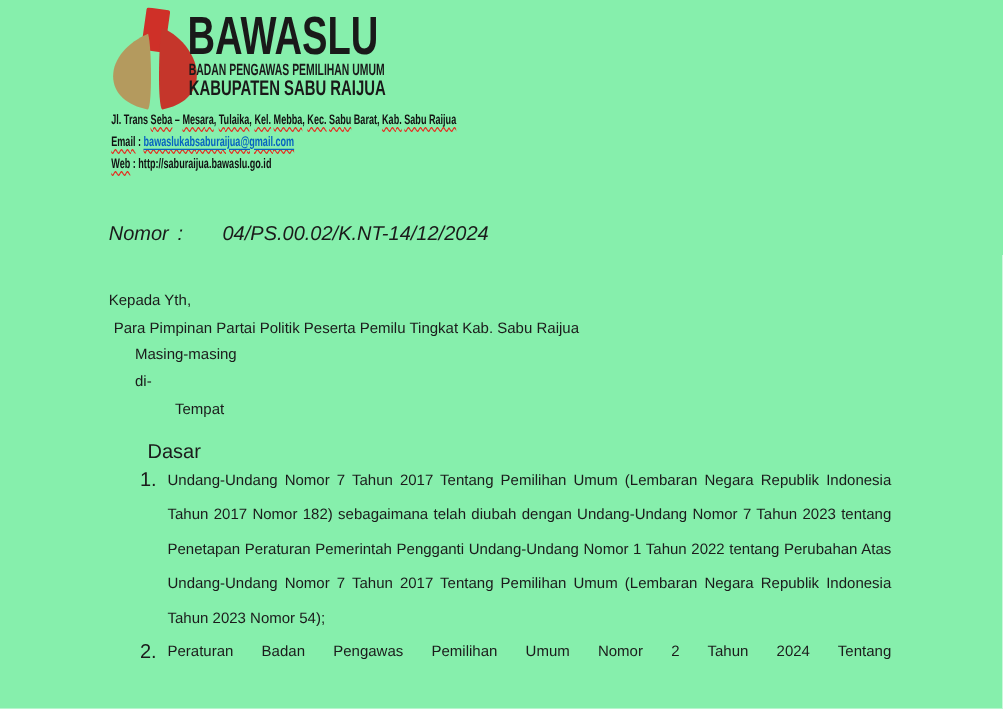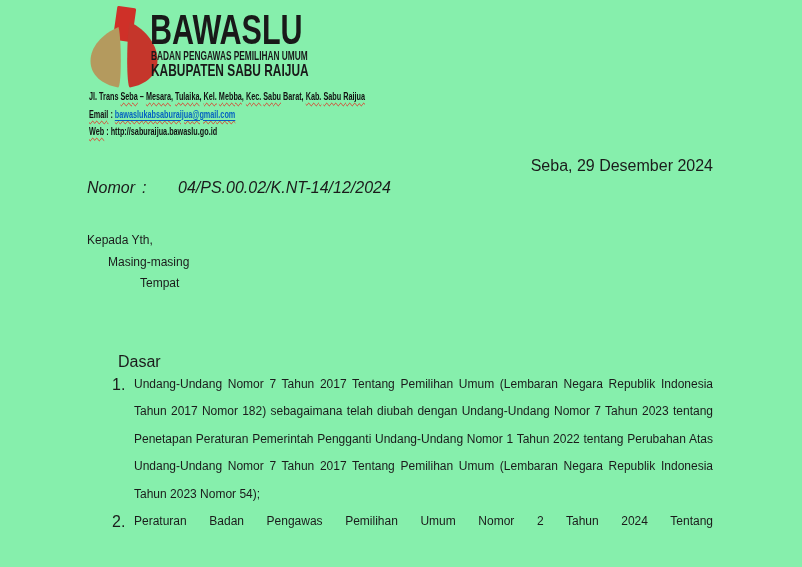--- a/index.html
+++ b/index.html
@@ -103,30 +103,31 @@
       <div id="addr-line"><span>Jl. Trans </span><span class="sq">Seba</span><span> – </span><span class="sq">Mesara</span><span>, </span><span class="sq">Tulaika</span><span>, </span><span class="sq">Kel.</span><span> </span><span class="sq">Mebba</span><span>, </span><span class="sq">Kec.</span><span> </span><span class="sq">Sabu</span><span> Barat, </span><span class="sq">Kab.</span><span> </span><span class="sq">Sabu Raijua</span></div>
       <div>
         <span class="sq">Email</span><span> : </span><span class="sq"><a class="email-link">bawaslukabsaburaijua@gmail.com</a></span>
       </div>
       <div>
         <span class="sq">Web</span><span> : </span><span>http://saburaijua.bawaslu.go.id</span>
       </div>
     </div>
   </div>
 
-  <div class="col date-line">Seba, 29 Desember 2024</div>
 
   <div class="col kv-row nomor">
     <span class="kv-label">Nomor</span><span class="kv-colon">:</span><span>04/PS.00.02/K.NT-14/12/2024</span>
   </div>
 
 
   <div class="col recipient">
     <div>Kepada Yth,</div>
+    <div class="ind1">Para Pimpinan Partai Politik Peserta Pemilu Tingkat Kab. Sabu Raijua</div>
     <div class="ind2">Masing-masing</div>
+    <div class="ind2">di-</div>
     <div class="ind3">Tempat</div>
   </div>
 
   <div class="dasar">Dasar</div>
   <div class="list" id="list">
       <div class="item">
         <span class="num">1.</span>
         <div class="text">Undang-Undang Nomor 7 Tahun 2017 Tentang Pemilihan Umum (Lembaran Negara Republik Indonesia Tahun 2017 Nomor 182) sebagaimana telah diubah dengan Undang-Undang Nomor 7 Tahun 2023 tentang Penetapan Peraturan Pemerintah Pengganti Undang-Undang Nomor 1 Tahun 2022 tentang Perubahan Atas Undang-Undang Nomor 7 Tahun 2017 Tentang Pemilihan Umum (Lembaran Negara Republik Indonesia Tahun 2023 Nomor 54);</div>
       </div>
       <div class="item">

